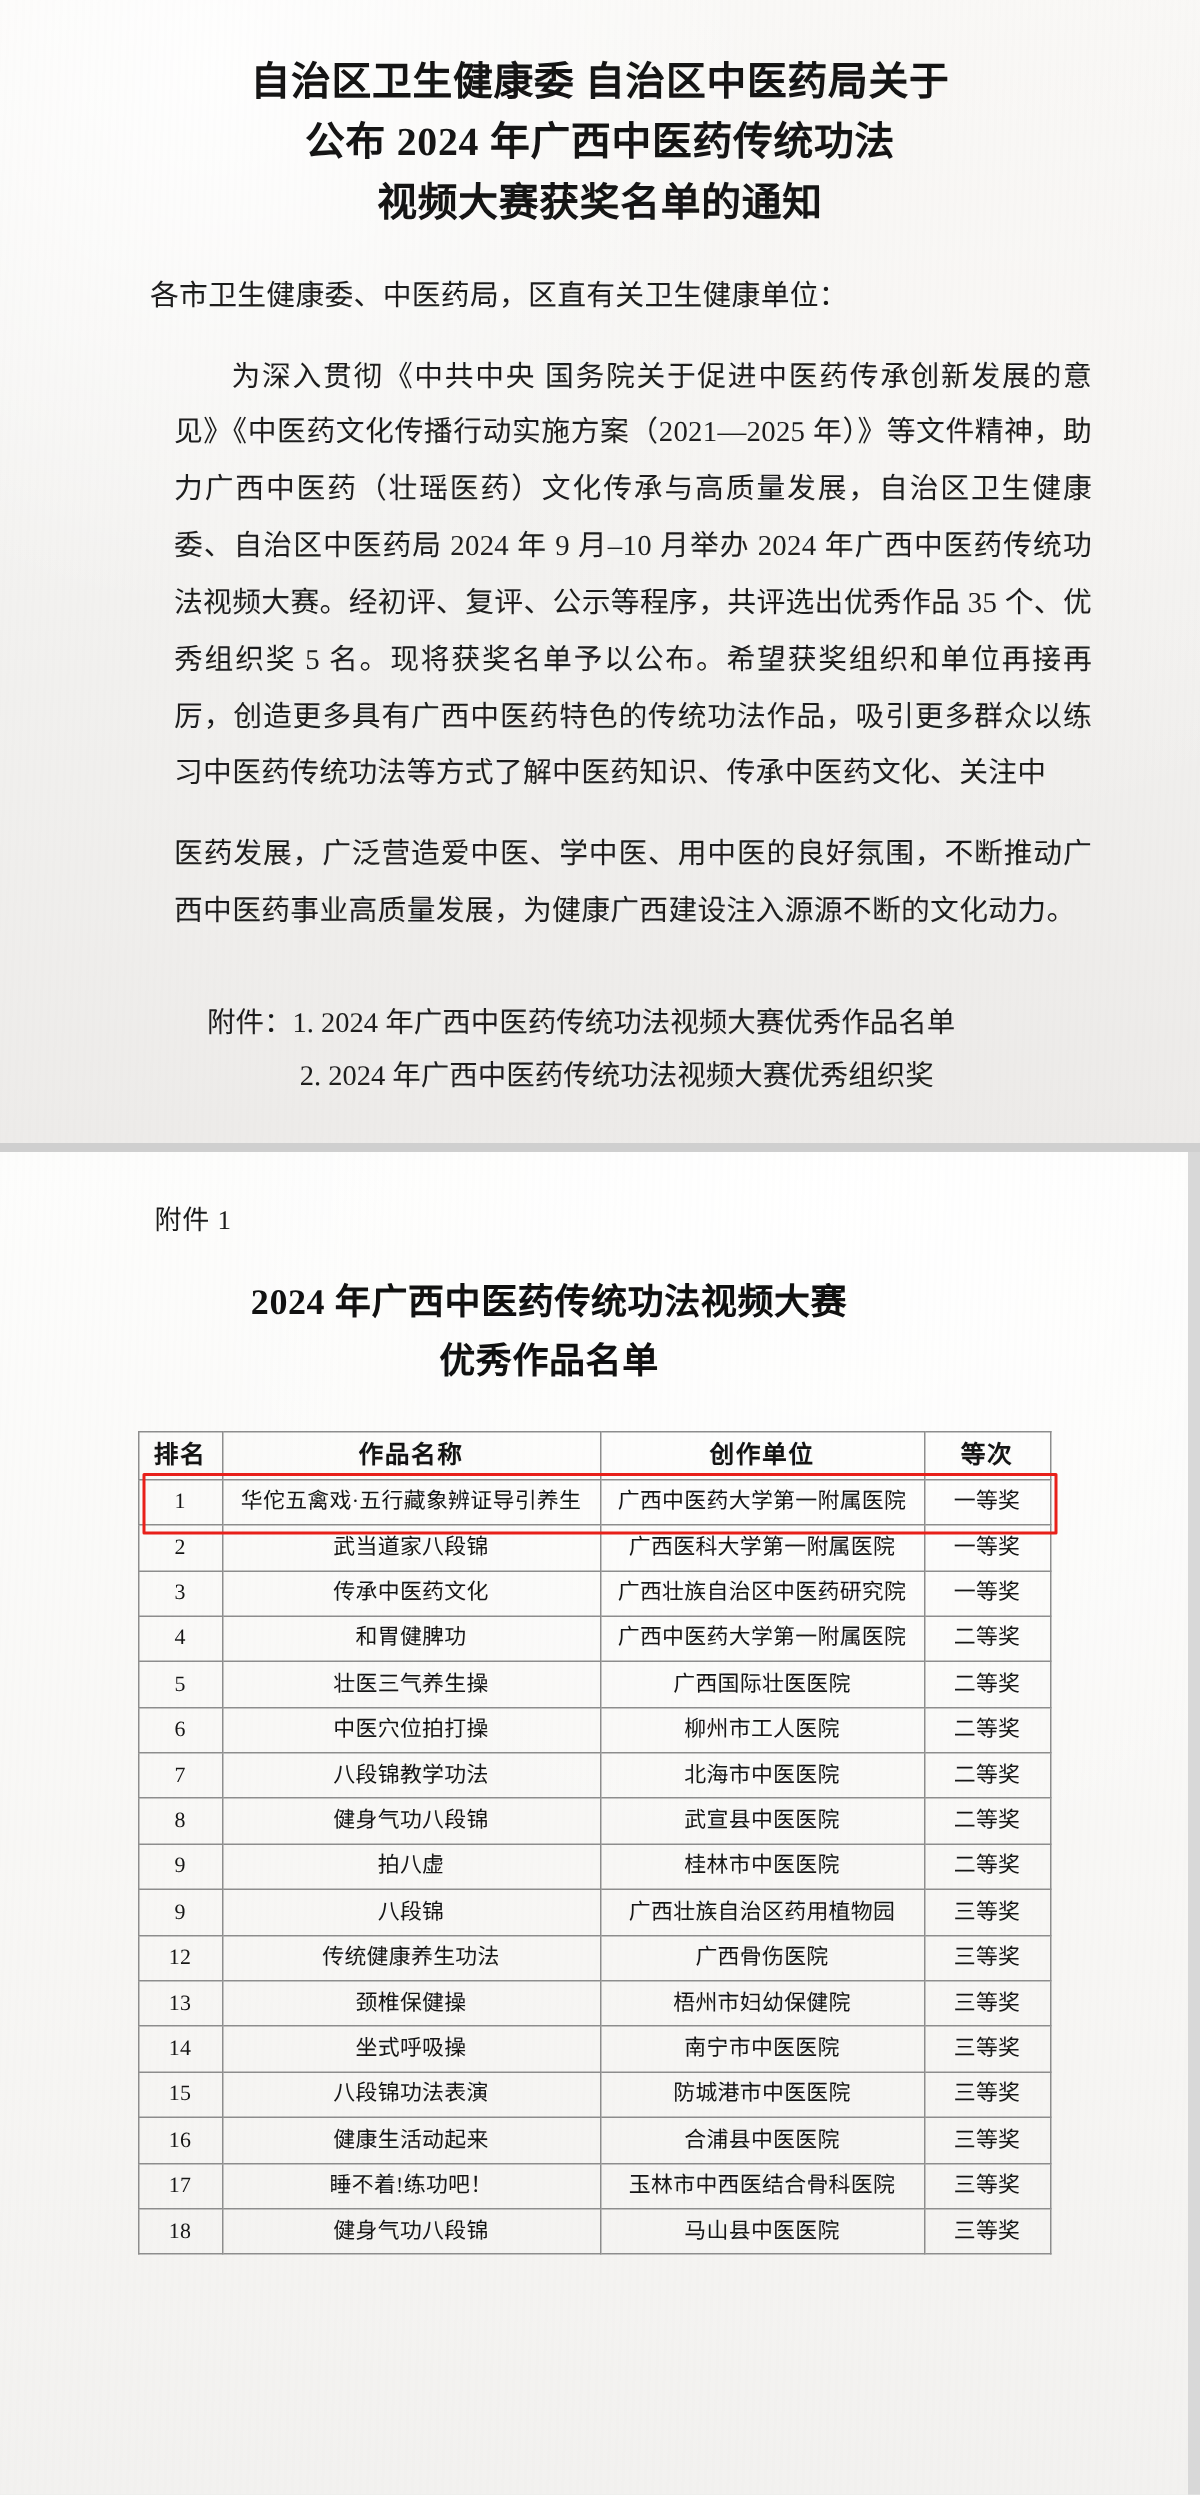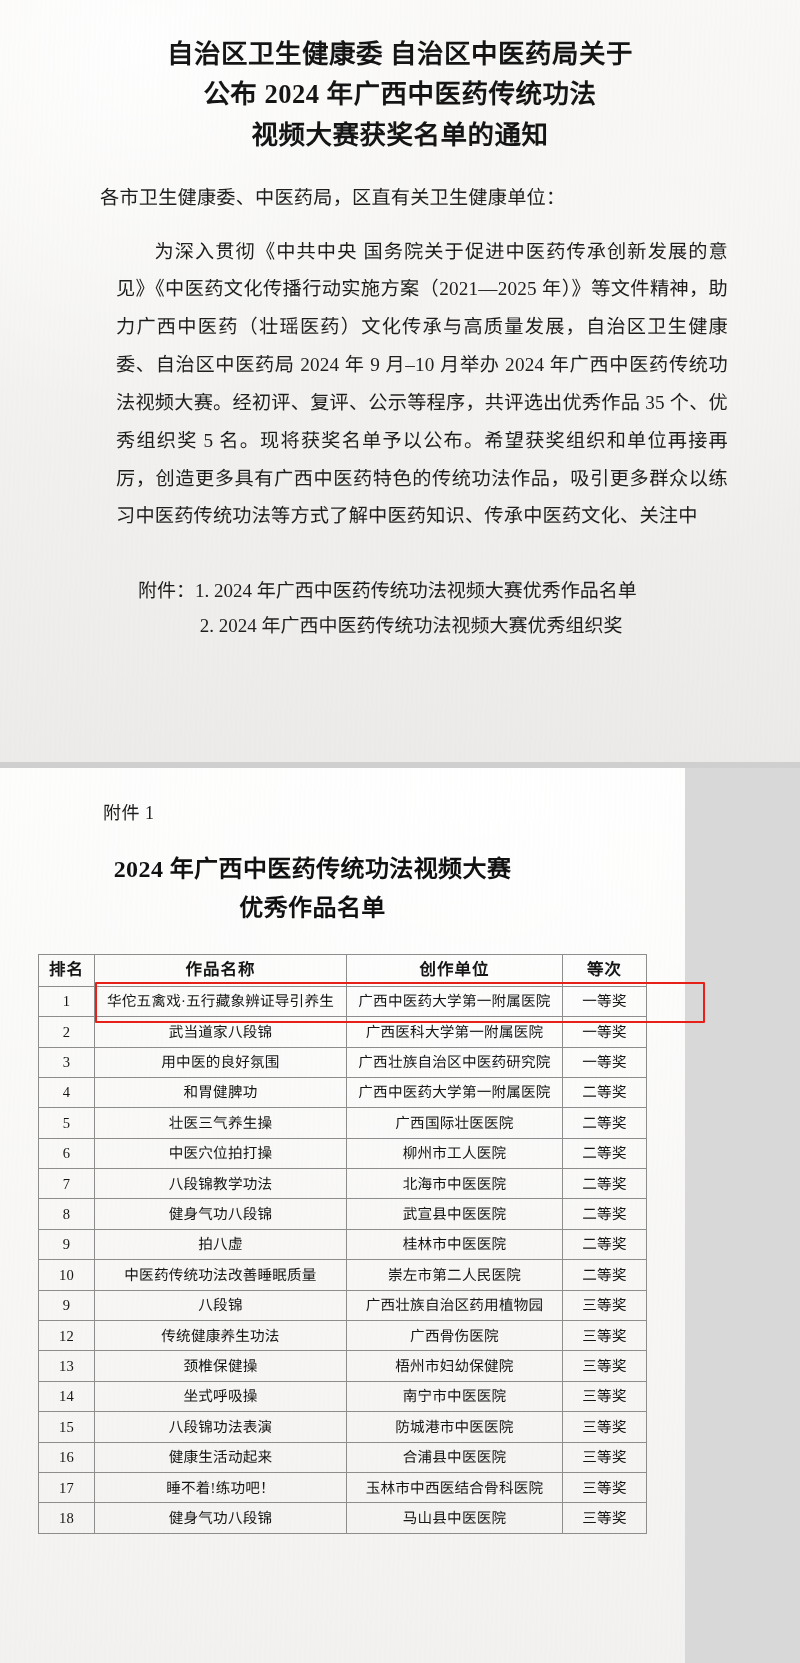--- a/index.html
+++ b/index.html
@@ -81,21 +81,21 @@
   
   .sheet-gap {
     height: 6px;
     width: 800px;
     background: #cfcfcf;
   }
 
   
   .sheet-attach {
     background: #fbfbfa;
-    width: 685px;
+    width: 792px;
     height: 895px;
     box-sizing: border-box;
     position: relative;
     overflow: hidden;
   }
   .sheet-attach::before {
     content: "";
     position: absolute;
     inset: 0;
     background:
@@ -197,20 +197,21 @@
 
     <h1 class="doc-title">
       <span class="tline">自治区卫生健康委  自治区中医药局关于</span>
       <span class="tline">公布 2024 年广西中医药传统功法</span>
       <span class="tline">视频大赛获奖名单的通知</span>
     </h1>
 
     <div class="body-block">
       <p class="salutation">各市卫生健康委、中医药局，区直有关卫生健康单位：</p>
       <p class="para-indent">为深入贯彻《中共中央  国务院关于促进中医药传承创新发展的意见》《中医药文化传播行动实施方案（2021—2025 年）》等文件精神，助力广西中医药（壮瑶医药）文化传承与高质量发展，自治区卫生健康委、自治区中医药局 2024 年 9 月–10 月举办 2024 年广西中医药传统功法视频大赛。经初评、复评、公示等程序，共评选出优秀作品 35 个、优秀组织奖 5 名。现将获奖名单予以公布。希望获奖组织和单位再接再厉，创造更多具有广西中医药特色的传统功法作品，吸引更多群众以练习中医药传统功法等方式了解中医药知识、传承中医药文化、关注中</p>
+      <p>医药发展，广泛营造爱中医、学中医、用中医的良好氛围，不断推动广西中医药事业高质量发展，为健康广西建设注入源源不断的文化动力。</p>
     </div>
 
     <div class="attach-list">
       <span class="al-row al-label"><span>附件：</span><span>1. 2024 年广西中医药传统功法视频大赛优秀作品名单</span></span>
       <span class="al-row al-second">2. 2024 年广西中医药传统功法视频大赛优秀组织奖</span>
     </div>
 
     <div class="scan-noise"></div>
   </section>
 
@@ -249,21 +250,21 @@
               <td class="grade-cell">一等奖</td>
             </tr>
             <tr>
               <td class="rank-cell">2</td>
               <td class="work-cell">武当道家八段锦</td>
               <td class="unit-cell">广西医科大学第一附属医院</td>
               <td class="grade-cell">一等奖</td>
             </tr>
             <tr>
               <td class="rank-cell">3</td>
-              <td class="work-cell">用中医的良好氛围</td>
+              <td class="work-cell">传承中医药文化</td>
               <td class="unit-cell">广西壮族自治区中医药研究院</td>
               <td class="grade-cell">一等奖</td>
             </tr>
             <tr>
               <td class="rank-cell">4</td>
               <td class="work-cell">和胃健脾功</td>
               <td class="unit-cell">广西中医药大学第一附属医院</td>
               <td class="grade-cell">二等奖</td>
             </tr>
             <tr>
@@ -290,26 +291,20 @@
               <td class="unit-cell">武宣县中医医院</td>
               <td class="grade-cell">二等奖</td>
             </tr>
             <tr>
               <td class="rank-cell">9</td>
               <td class="work-cell">拍八虚</td>
               <td class="unit-cell">桂林市中医医院</td>
               <td class="grade-cell">二等奖</td>
             </tr>
             <tr>
-              <td class="rank-cell">10</td>
-              <td class="work-cell">中医药传统功法改善睡眠质量</td>
-              <td class="unit-cell">崇左市第二人民医院</td>
-              <td class="grade-cell">二等奖</td>
-            </tr>
-            <tr>
               <td class="rank-cell">9</td>
               <td class="work-cell">八段锦</td>
               <td class="unit-cell">广西壮族自治区药用植物园</td>
               <td class="grade-cell">三等奖</td>
             </tr>
             <tr>
               <td class="rank-cell">12</td>
               <td class="work-cell">传统健康养生功法</td>
               <td class="unit-cell">广西骨伤医院</td>
               <td class="grade-cell">三等奖</td>

